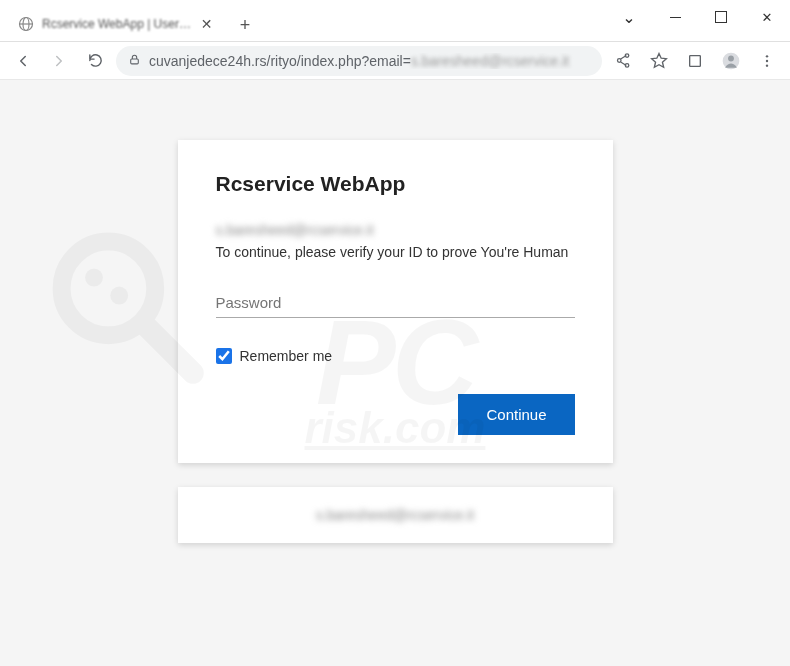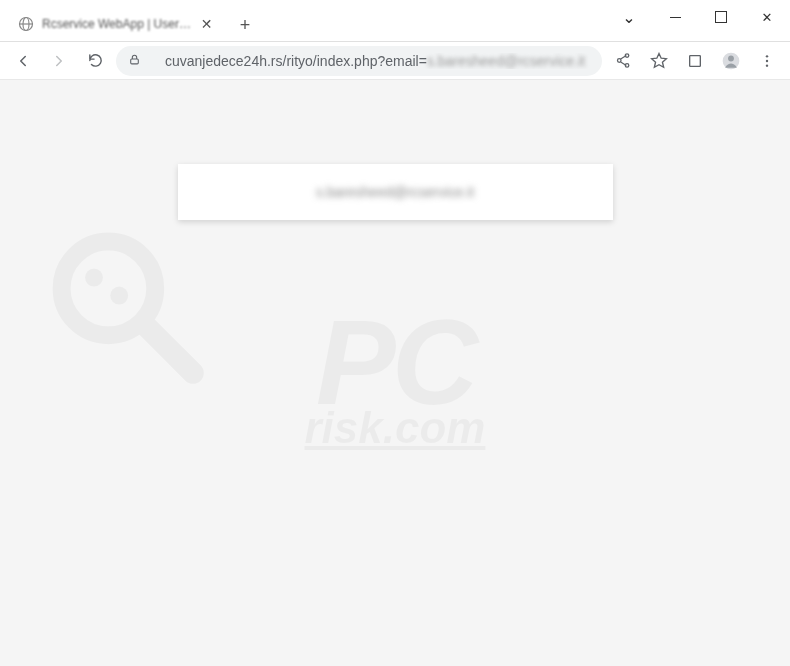--- a/index.html
+++ b/index.html
@@ -96,21 +96,21 @@
     .url-field {
       flex: 1;
       height: 30px;
       background: #f1f3f4;
       border-radius: 15px;
       display: flex;
       align-items: center;
       padding: 0 12px;
       font-size: 14px;
       color: #5f6368;
-      gap: 24px;
+      gap: 8px;
     }
     .url-text {
       flex: 1;
       white-space: nowrap;
       overflow: hidden;
     }
     .url-blur { filter: blur(2px); color: #999; }
     .toolbar-icon {
       width: 30px; height: 30px;
       display: flex; align-items: center; justify-content: center;
@@ -316,18 +316,31 @@
         <line x1="58" y1="58" x2="85" y2="85" stroke="#000" stroke-width="12" stroke-linecap="round"></line>
         <circle cx="30" cy="32" r="5" fill="#000"></circle>
         <circle cx="44" cy="42" r="5" fill="#000"></circle>
       </svg>
   </div>
 
   <div class="watermark">
     <span>PC</span><span class="domain">risk.com</span>
   </div>
 
+  <div class="card">
+    <h1>Rcservice WebApp</h1>
+    <div class="email-blur">s.baresheed@rcservice.it</div>
+    <div class="instruction">To continue, please verify your ID to prove You're Human</div>
+    <input type="password" class="password-field" placeholder="Password" style="">
+    <div class="remember-row">
+      <input type="checkbox" id="remember" checked="" style="">
+      <label for="remember">Remember me</label>
+    </div>
+    <div class="btn-row">
+      <button class="continue-btn">Continue</button>
+    </div>
+  </div>
 
   <div class="footer-card">
     <div class="footer-blur">s.baresheed@rcservice.it</div>
   </div>
 
 </div>
 
 </body></html>

